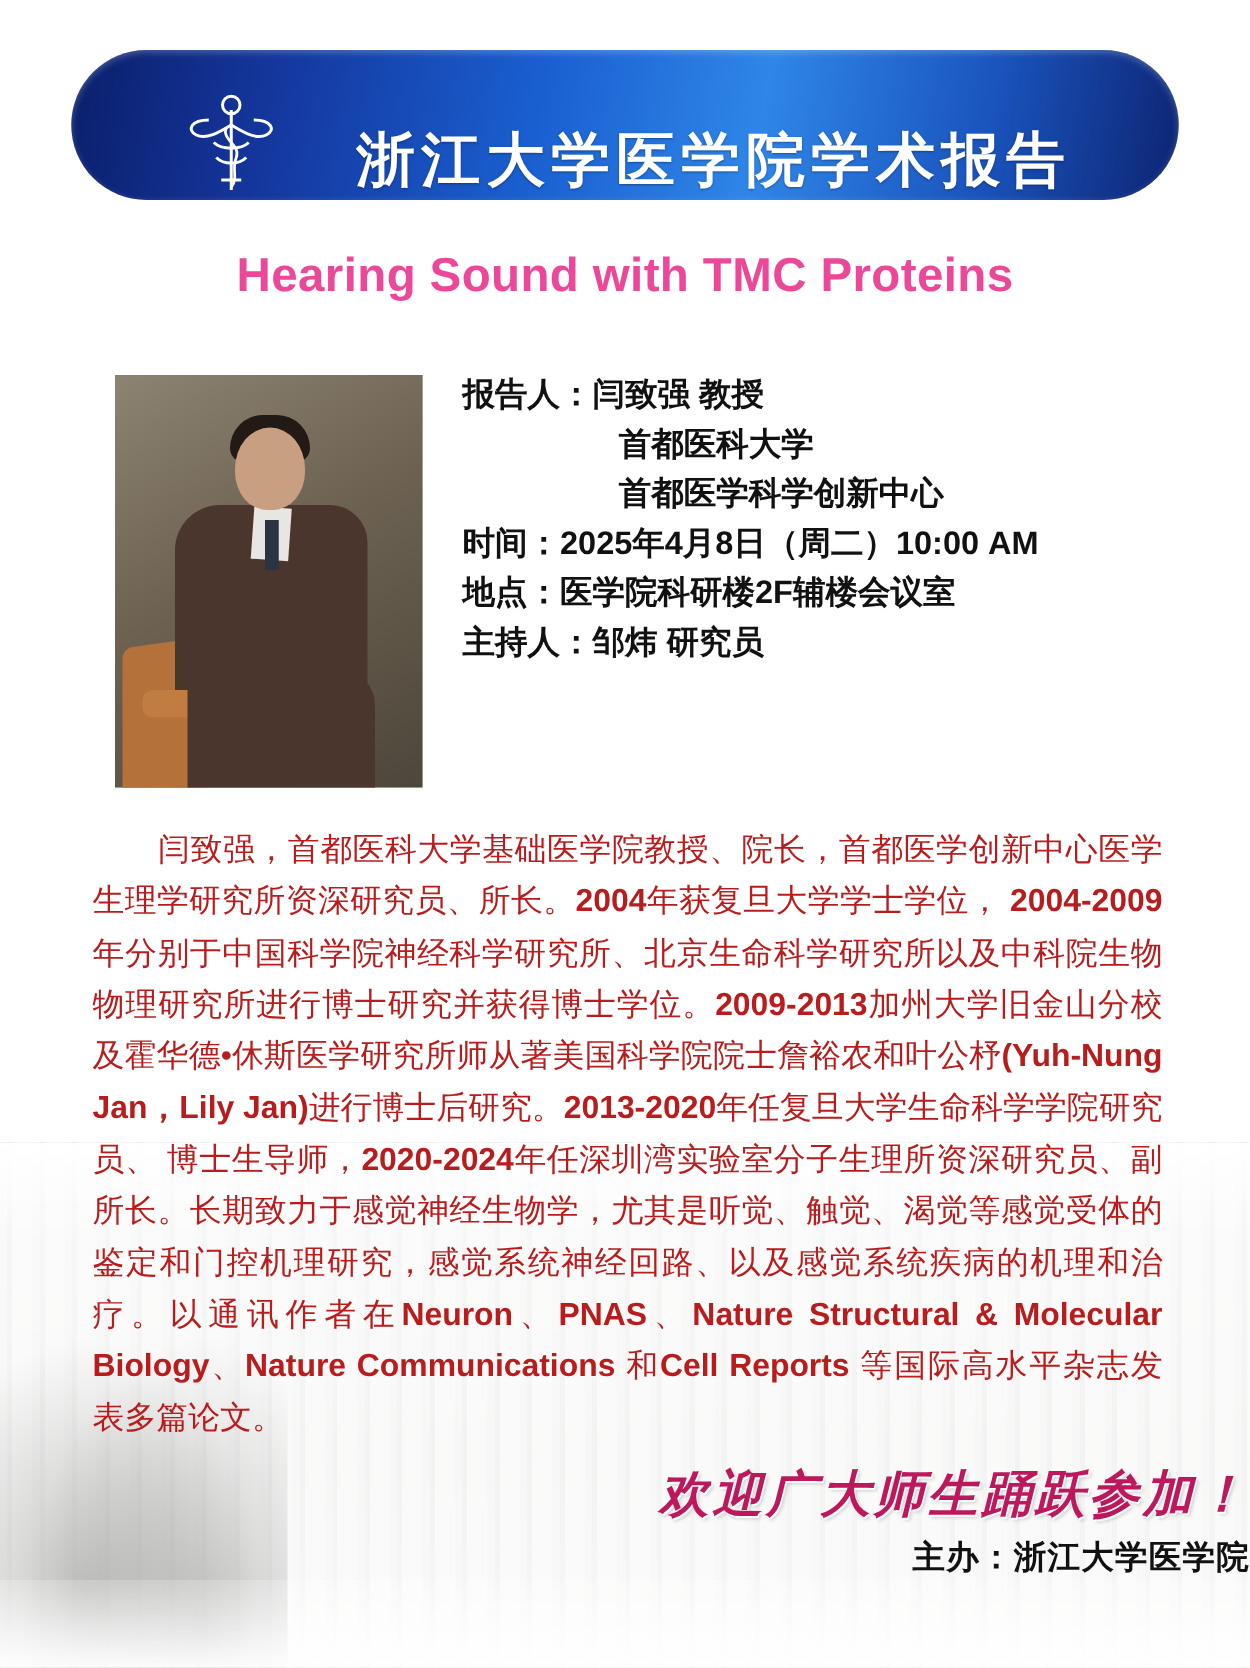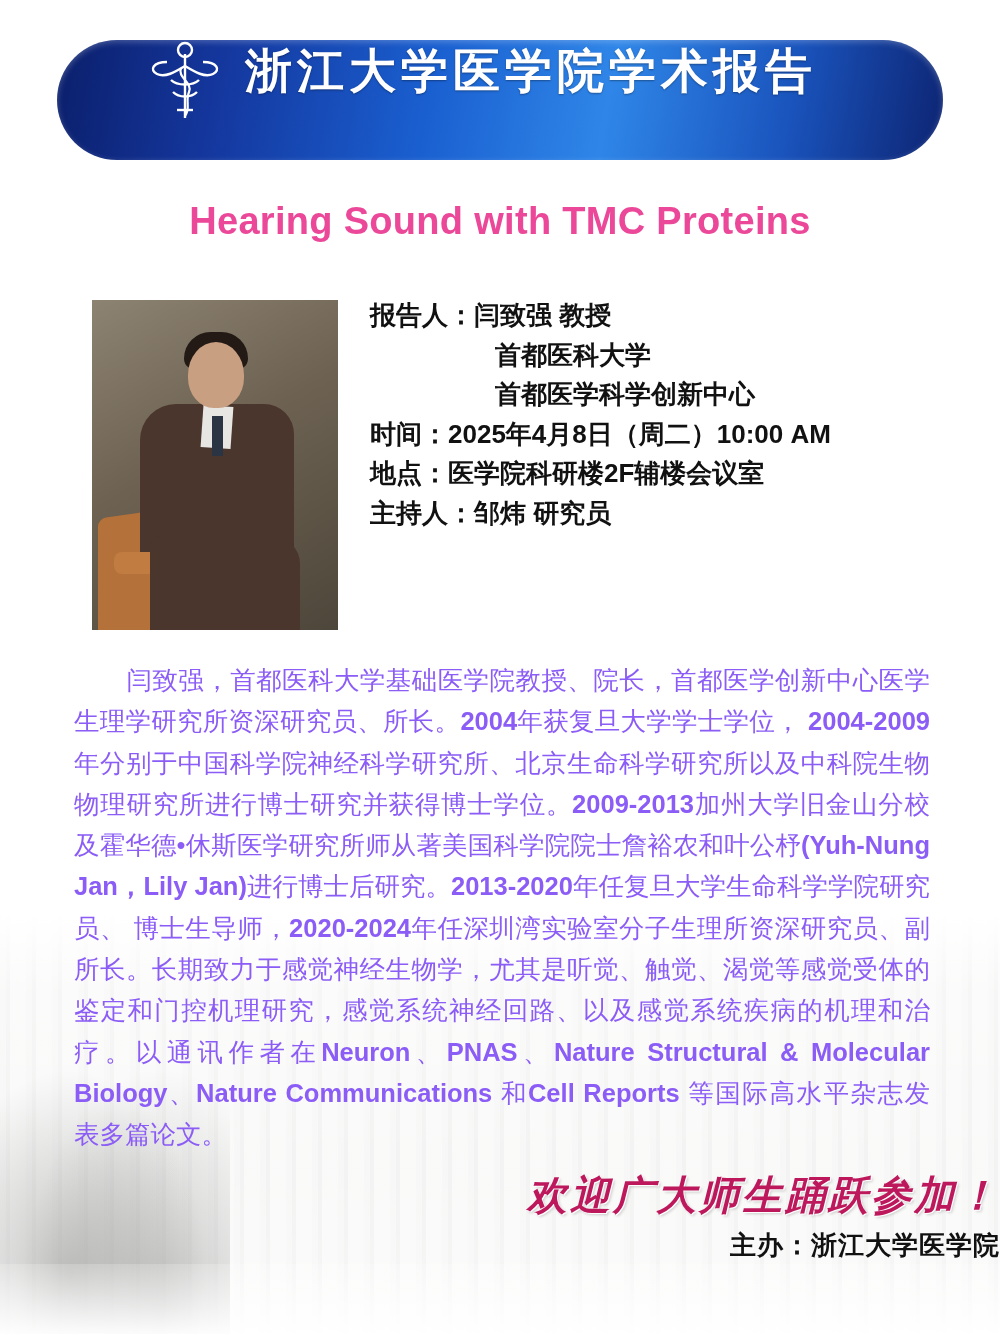--- a/index.html
+++ b/index.html
@@ -56,23 +56,24 @@
   .banner {
     position: absolute;
     top: 40px;
     left: 57px;
     width: 886px;
     height: 120px;
     border-radius: 60px;
     background: linear-gradient(100deg, #0b1f6b 0%, #14369c 18%, #1a5fd0 42%, #2f86e8 62%, #1a54bd 82%, #0d2472 100%);
     box-shadow: inset 0 2px 6px rgba(255,255,255,0.25);
     display: flex;
-    align-items: flex-start;
+    align-items: flex-end;
     padding-left: 90px;
     box-sizing: border-box;
+    gap: 40px;
   }
   .banner .logo {
     width: 76px;
     height: 86px;
     margin-right: 22px;
     flex: none;
   }
   .banner .title {
     color: #ffffff;
     font-size: 47px;
@@ -198,21 +199,21 @@
   .info .indent { padding-left: 125px; }
 
   
   .bio {
     position: absolute;
     top: 660px;
     left: 74px;
     width: 856px;
     font-size: 25.5px;
     line-height: 1.62;
-    color: #8b5cf6;
+    color: #b91c1c;
     text-align: justify;
     text-justify: inter-ideograph;
   }
   .bio .ind { display: inline-block; width: 52px; }
   .bio b { font-weight: bold; }
 
   
   .welcome {
     position: absolute;
     top: 1168px;

